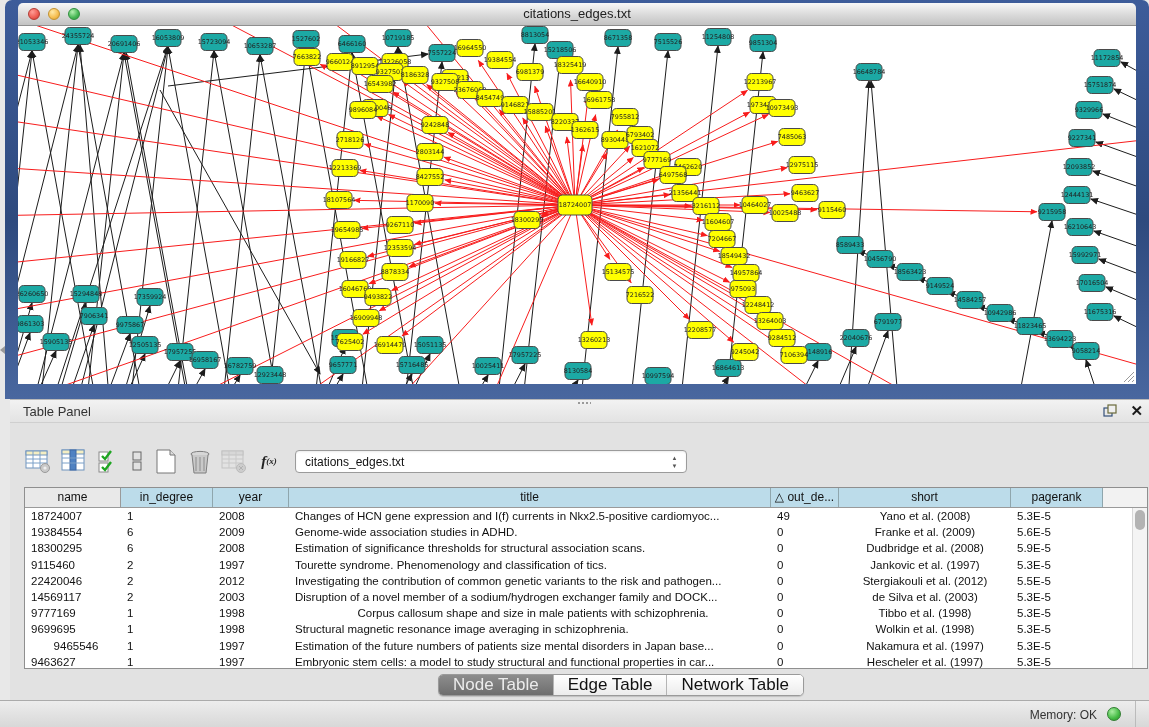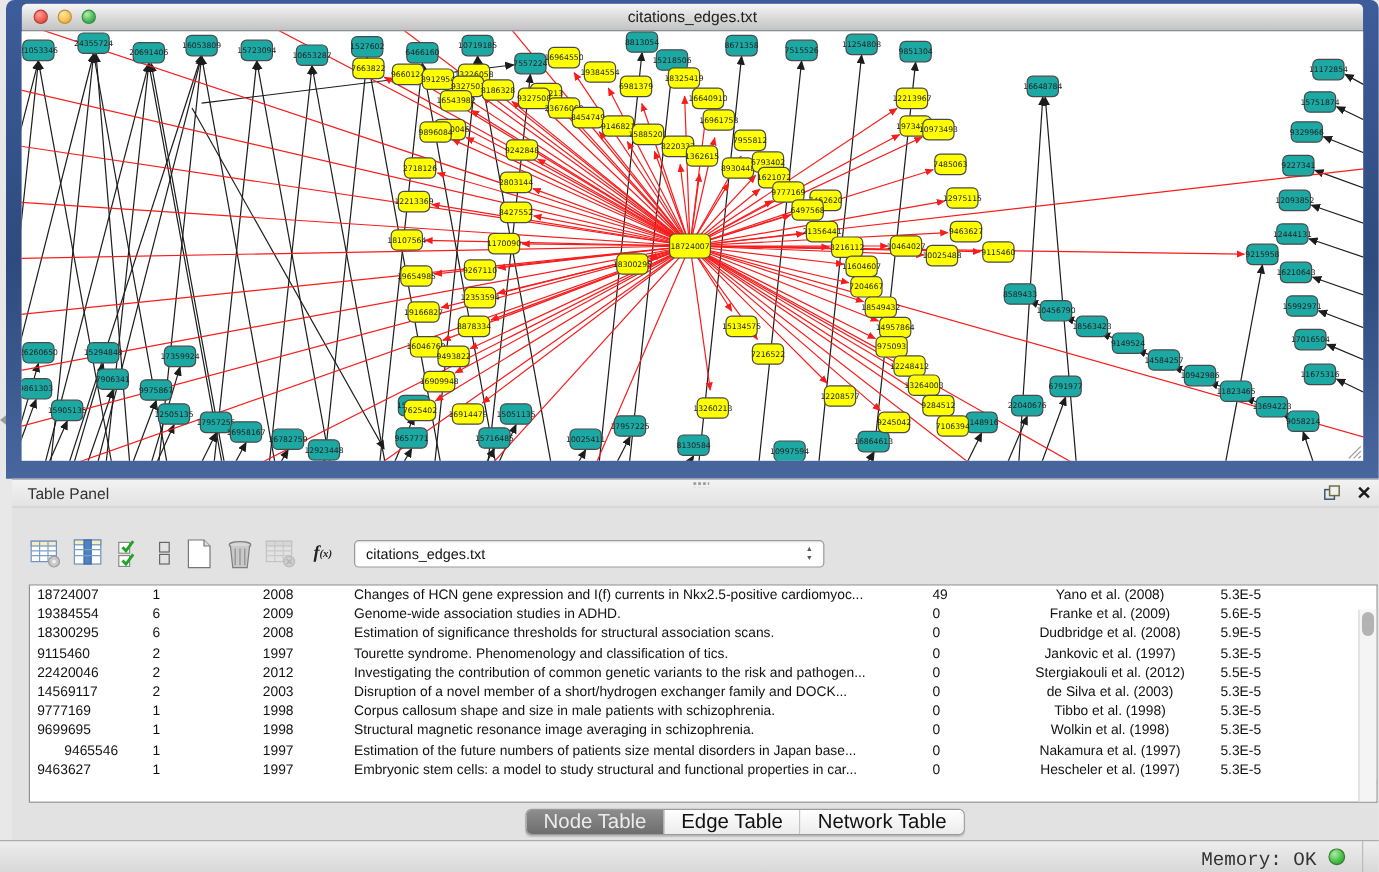--- a/index.html
+++ b/index.html
@@ -61,21 +61,21 @@
     border:1px solid #9a9a9a; border-radius:5px; overflow:hidden; background:#fff;
     box-shadow:0 1px 1px rgba(0,0,0,0.15); }
   .tab { height:100%; font-size:17px; display:flex; align-items:center; justify-content:center; color:#111;
     background:linear-gradient(#ffffff,#ececec); border-right:1px solid #b5b5b5; padding:0 14px; }
   .tab:last-child { border-right:none; }
   .tab.sel { background:linear-gradient(#8d8d8d,#6e6e6e); color:#ececec; }
 
   
   #status-bar { position:absolute; left:0; top:700px; width:1149px; height:27px;
     background:linear-gradient(#ededed,#d8d8d8); border-top:1px solid #ababab; }
-  #status-bar .mem { position:absolute; right:52px; top:7px; font-size:16px; color:#333;font-family:Liberation Mono, monospace; }
+  #status-bar .mem { position:absolute; right:52px; top:7px; font-size:12px; color:#333; }
   #mem-dot { position:absolute; right:28px; top:6px; width:14px; height:14px; border-radius:50%;
     background:radial-gradient(circle at 35% 30%, #a8eda0, #44bb44 60%, #2a8f2a); border:1px solid #2f7d2f; }
   #grip { position:absolute; right:0; top:0; width:14px; height:27px; border-left:1px solid #bbb; }
 
   .desk-marker { position:absolute; left:0px; top:346px; width:0; height:0;
     border-top:4px solid transparent; border-bottom:4px solid transparent; border-right:5px solid #9a9a9a; }
 
   
   .mini-grid { stroke:#7aa0c8; fill:none; stroke-width:1; }
   .fx { font-family:"Liberation Serif", serif; font-style:italic; font-weight:bold; font-size:15px; color:#222; }
@@ -899,20 +899,30 @@
       </svg>
     </div>
     <div class="tbtn fx" style="left:244px">f<small>(x)</small></div>
     <div id="combo">
       <span>citations_edges.txt</span>
       <span class="arrows">▲<br>▼</span>
     </div>
   </div>
 
   <div id="table-wrap">
+    <div id="thead">
+        <div class="th gray" style="width: 96px;">name</div>
+        <div class="th" style="width: 92px;">in_degree</div>
+        <div class="th" style="width: 76px;">year</div>
+        <div class="th" style="width: 482px;">title</div>
+        <div class="th" style="width: 68px;">△ out_de...</div>
+        <div class="th" style="width: 172px;">short</div>
+        <div class="th" style="width: 92px;">pagerank</div>
+        <div class="th filler" style="flex: 1 1 0%;"></div>
+      </div>
     <div id="tbody">
         <div class="tr">
           <div class="td" style="width: 96px;">18724007</div>
           <div class="td" style="width: 92px;">1</div>
           <div class="td" style="width: 76px;">2008</div>
           <div class="td" style="width: 482px;">Changes of HCN gene expression and I(f) currents in Nkx2.5-positive cardiomyoc...</div>
           <div class="td" style="width: 68px;">49</div>
           <div class="td center" style="width: 172px;">Yano et al. (2008)</div>
           <div class="td" style="width: 92px;">5.3E-5</div>
         </div>
@@ -949,30 +959,30 @@
           <div class="td" style="width: 76px;">2012</div>
           <div class="td" style="width: 482px;">Investigating the contribution of common genetic variants to the risk and pathogen...</div>
           <div class="td" style="width: 68px;">0</div>
           <div class="td center" style="width: 172px;">Stergiakouli et al. (2012)</div>
           <div class="td" style="width: 92px;">5.5E-5</div>
         </div>
         <div class="tr">
           <div class="td" style="width: 96px;">14569117</div>
           <div class="td" style="width: 92px;">2</div>
           <div class="td" style="width: 76px;">2003</div>
-          <div class="td" style="width: 482px;">Disruption of a novel member of a short/hydrogen exchanger family and DOCK...</div>
+          <div class="td" style="width: 482px;">Disruption of a novel member of a sodium/hydrogen exchanger family and DOCK...</div>
           <div class="td" style="width: 68px;">0</div>
           <div class="td center" style="width: 172px;">de Silva et al. (2003)</div>
           <div class="td" style="width: 92px;">5.3E-5</div>
         </div>
         <div class="tr">
           <div class="td" style="width: 96px;">9777169</div>
           <div class="td" style="width: 92px;">1</div>
           <div class="td" style="width: 76px;">1998</div>
-          <div class="td" style="width: 482px;">Corpus callosum shape and size in male patients with schizophrenia.</div>
+          <div class="td" style="width: 482px; text-align: center;">Corpus callosum shape and size in male patients with schizophrenia.</div>
           <div class="td" style="width: 68px;">0</div>
           <div class="td center" style="width: 172px;">Tibbo et al. (1998)</div>
           <div class="td" style="width: 92px;">5.3E-5</div>
         </div>
         <div class="tr">
           <div class="td" style="width: 96px;">9699695</div>
           <div class="td" style="width: 92px;">1</div>
           <div class="td" style="width: 76px;">1998</div>
           <div class="td" style="width: 482px;">Structural magnetic resonance image averaging in schizophrenia.</div>
           <div class="td" style="width: 68px;">0</div>

